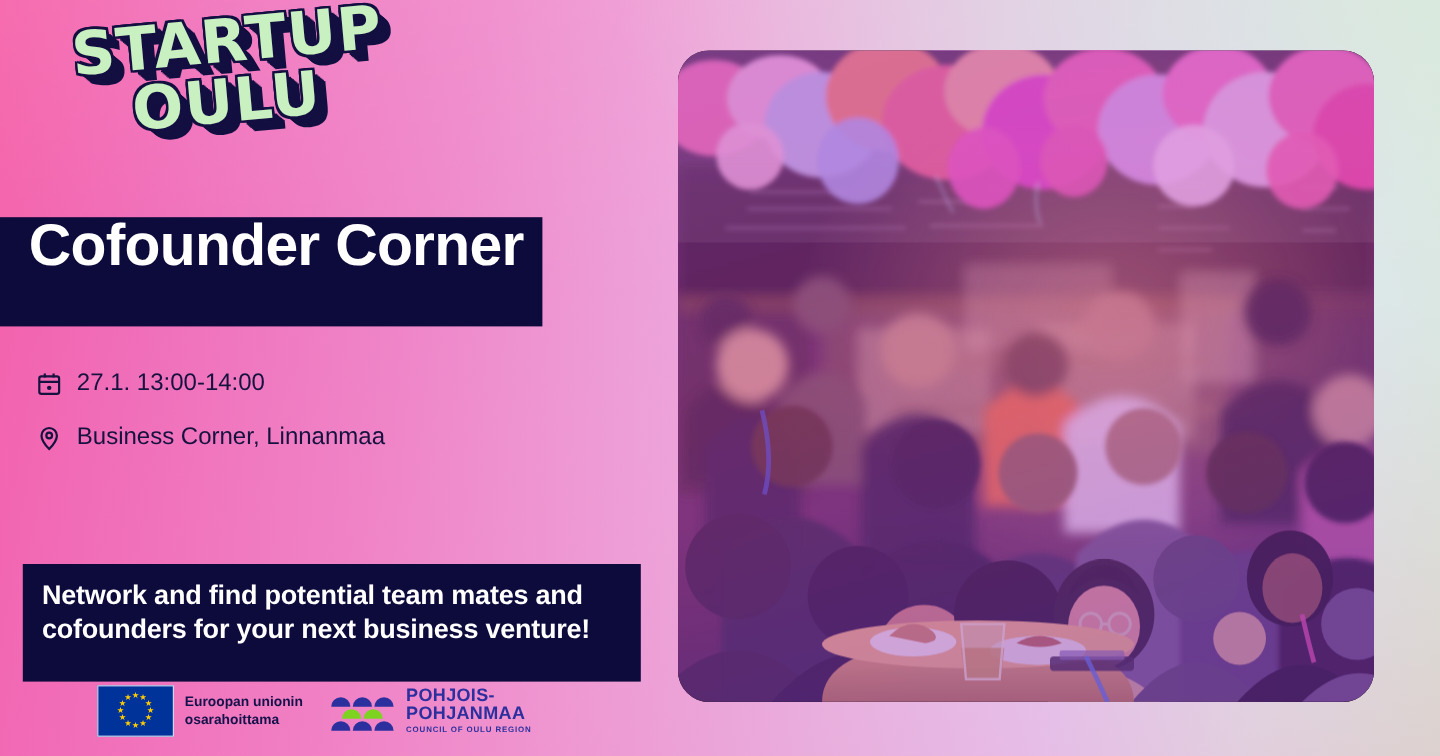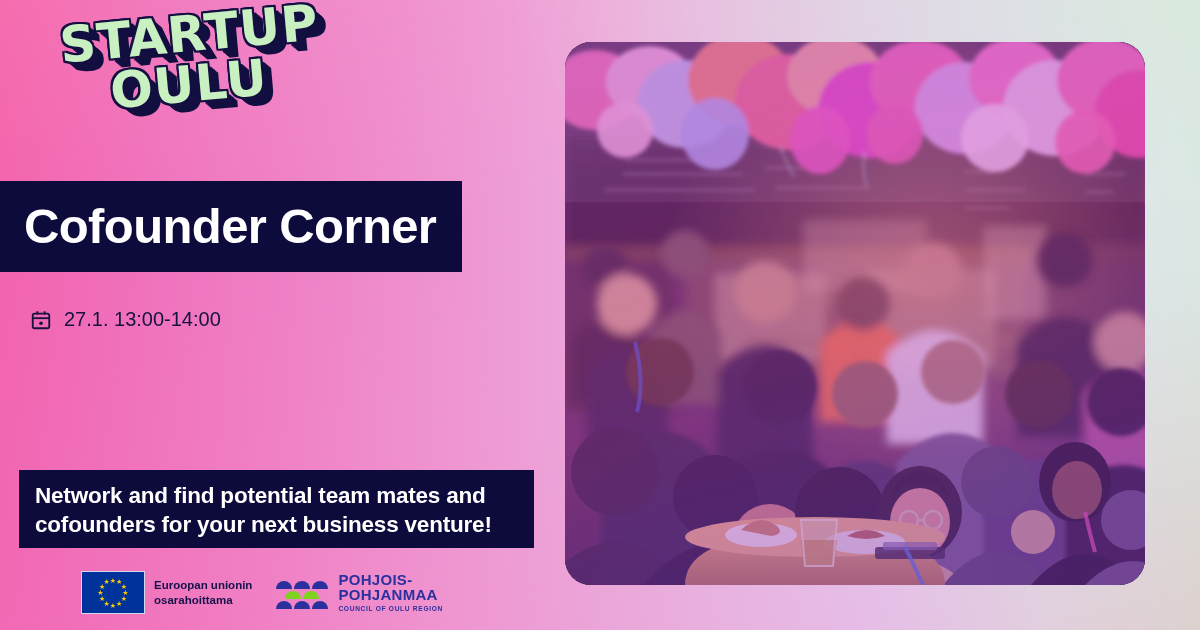--- a/index.html
+++ b/index.html
@@ -49,22 +49,22 @@
       8px 8px 0 #130f41, 9px 9px 0 #130f41, 10px 10px 0 #130f41;
     white-space:nowrap;
   }
   .logo-line.l1{ font-size:50px; }
   .logo-line.l2{ font-size:50px; margin-left:46px; margin-top:6px; }
 
   
   .title-band{
     position:absolute; left:0; top:181px; height:91px;
     background:#0d0a3c;
-    display:flex; align-items:center;
-    padding-left:24px; padding-right:26px;
+    display:flex; 
+    padding-left:24px; padding-right:16px;
   }
   .title-band h1{
     color:#ffffff;
     font-size:49px;
     font-weight:700;
     letter-spacing:-0.6px;
     line-height:1;
     white-space:nowrap;
   }
 
@@ -78,21 +78,21 @@
     font-size:20px;
     font-weight:400;
     margin-bottom:22px;
   }
   .meta-row .glyph{ width:22px; height:22px; flex:0 0 22px; display:block; }
 
   
   .desc-band{
     position:absolute; left:19px; top:470px;
     background:#0d0a3c;
-    padding:12px 18px 8px 16px;
+    padding:12px 18px 28px 16px;
     max-width:515px;
   }
   .desc-band p{
     color:#ffffff;
     font-size:22.5px;
     font-weight:700;
     line-height:1.28;
     letter-spacing:-0.2px;
   }
 
@@ -154,20 +154,29 @@
     <span class="glyph">
       <svg viewBox="0 0 24 24" width="22" height="22" fill="none" stroke="#16123f" stroke-width="2">
         <rect x="3" y="5" width="18" height="16" rx="2"></rect>
         <line x1="3" y1="10" x2="21" y2="10"></line>
         <line x1="8" y1="2.5" x2="8" y2="6"></line>
         <line x1="16" y1="2.5" x2="16" y2="6"></line>
         <circle cx="12" cy="15.5" r="2" fill="#16123f" stroke="none"></circle>
       </svg>
     </span>
     <span>27.1. 13:00-14:00</span>
+  </div>
+  <div class="meta-row">
+    <span class="glyph">
+      <svg viewBox="0 0 24 24" width="22" height="22" fill="none" stroke="#16123f" stroke-width="2">
+        <path d="M12 22s7-7.1 7-12.1A7 7 0 0 0 5 9.9C5 14.9 12 22 12 22z"></path>
+        <circle cx="12" cy="9.8" r="2.6"></circle>
+      </svg>
+    </span>
+    <span>Business Corner, Linnanmaa</span>
   </div>
 </div>
 
 <div class="desc-band">
   <p>Network and find potential team mates and cofounders for your next business venture!</p>
 </div>
 
 <div class="footer">
 
   <div class="eu-logo">

